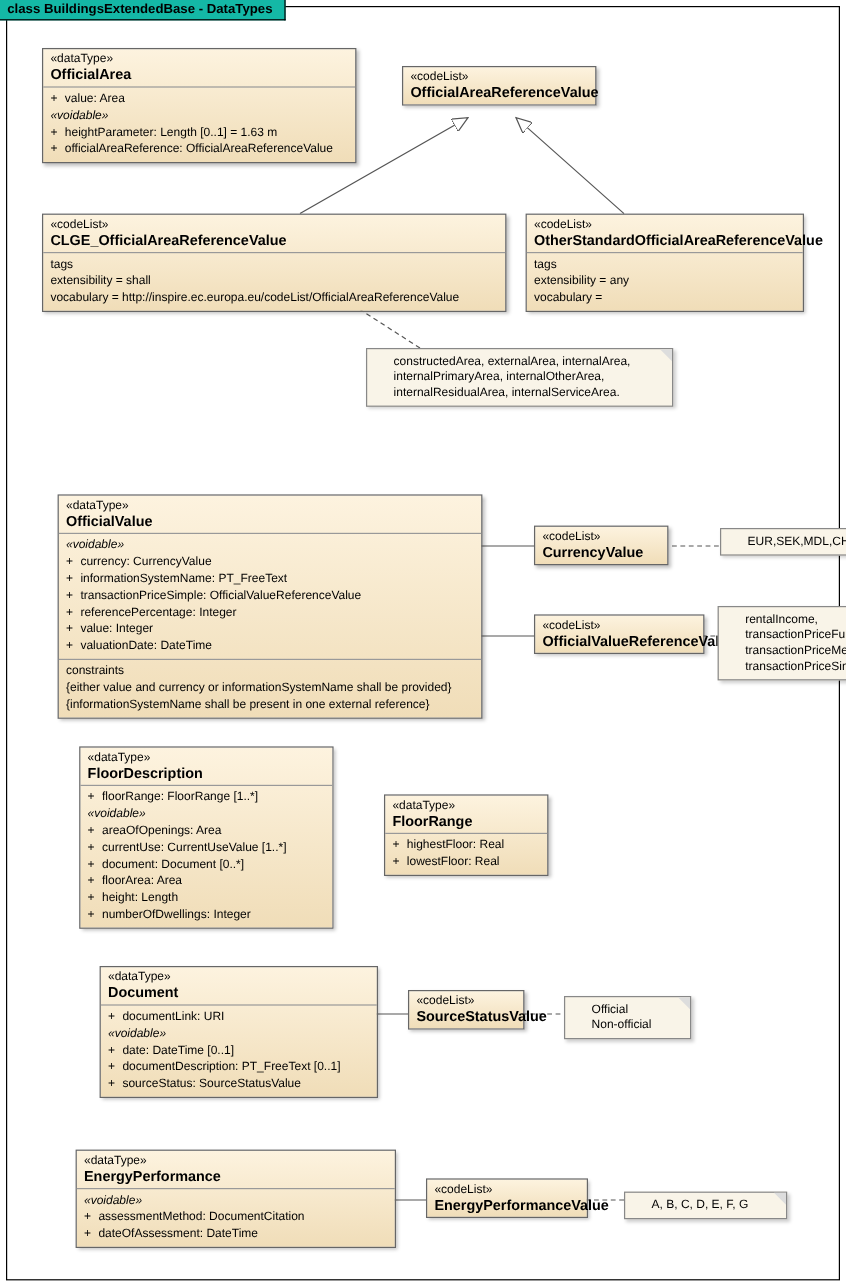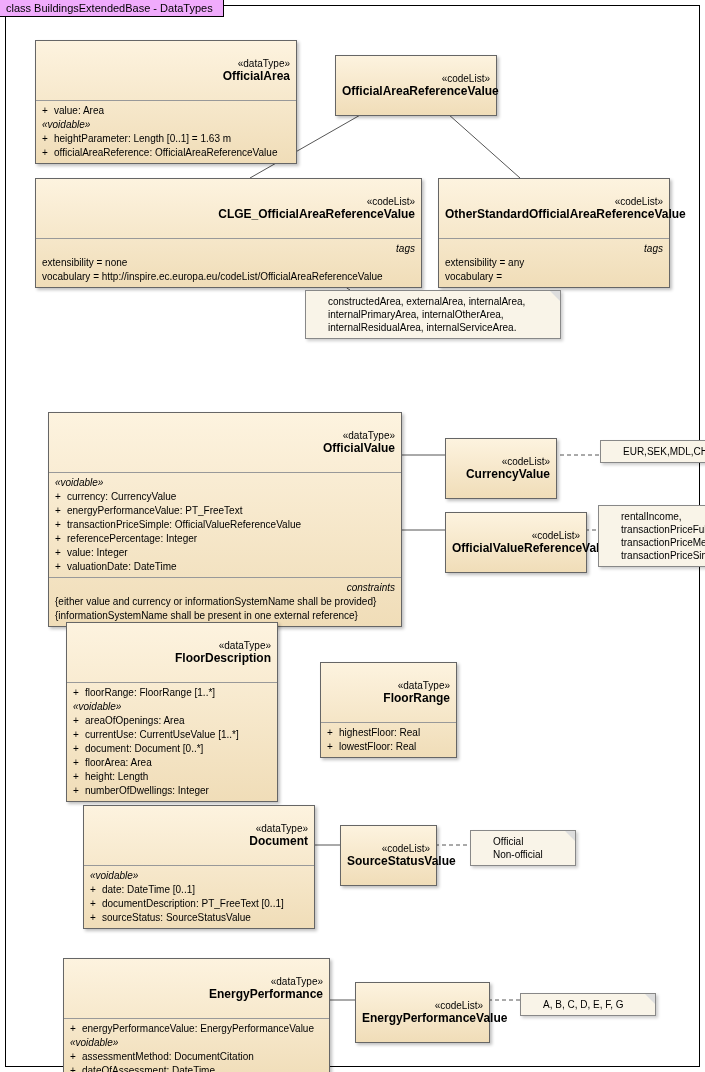--- a/index.html
+++ b/index.html
@@ -1,27 +1,27 @@
 <!DOCTYPE html>
 <html><head>
 <meta charset="utf-8">
 <style>
 html,body{margin:0;padding:0;font-family:Arial,Helvetica,sans-serif;font-size:10px;background:#fff;color:#000}
 .canvas{position:relative;width:705px;height:1072px;background:#fff}
 .frame{position:absolute;left:5px;top:5px;width:693px;height:1060px;border:1px solid #000}
-.frame-title{position:absolute;left:0;top:0;padding:2px 10px 2px 6px;border-right:1px solid #000;border-bottom:1px solid #000;background:#f0abfc;font-weight:normal;font-size:11px}
+.frame-title{position:absolute;left:0;top:0;padding:2px 10px 2px 6px;border-right:1px solid #000;border-bottom:1px solid #000;background:#14b8a6;font-weight:bold;font-size:11px}
 .box{position:absolute;border:1px solid #666;background:linear-gradient(#fdf3df,#f0ddb8);box-shadow:2px 2px 3px rgba(0,0,0,.25)}
-.box-head{text-align:right;padding:17px 6px;border-bottom:1px solid #999;font-size:10px}
+.box-head{text-align:left;padding:3px 6px;border-bottom:1px solid #999;font-size:10px}
 .box-head .stereo{display:block;font-size:10px}
 .box-head .name{display:block;font-weight:bold;font-size:12px}
 .box-section{padding:3px 6px;font-size:10px;border-bottom:1px solid #999;line-height:14px}
 .box-section:last-child{border-bottom:none}
 .row span.plus{display:inline-block;width:12px}
 .italic{font-style:italic}
-.section-label{font-style:italic;text-align:right;display:block}
+.section-label{text-align:left;display:block}
 .note{position:absolute;border:1px solid #888;background:#f9f4e8;padding:4px 22px;font-size:10px;line-height:13px;box-shadow:2px 2px 3px rgba(0,0,0,.2)}
 .note:before{content:"";position:absolute;right:0;top:0;width:0;height:0;border-left:10px solid transparent;border-top:10px solid #ddd}
 svg.wires{position:absolute;left:0;top:0;width:705px;height:1072px;pointer-events:none}
 </style>
 </head>
 <body>
 
 <div class="canvas">
 <div class="frame"></div>
 <div class="frame-title">class BuildingsExtendedBase - DataTypes</div>
@@ -70,21 +70,21 @@
       </div>
 </div>
 
 <div class="box" style="left:35px;top:178px;width:385px">
  <div class="box-head">
         <span class="stereo">«codeList»</span>
         <span class="name">CLGE_OfficialAreaReferenceValue</span>
       </div>
  <div class="box-section">
   <span class="section-label">tags</span>
-  <div>extensibility = none</div>
+  <div>extensibility = shall</div>
   <div>vocabulary = http://inspire.ec.europa.eu/codeList/OfficialAreaReferenceValue</div>
  </div>
 </div>
 
 <div class="box" style="left:438px;top:178px;width:230px">
  <div class="box-head">
         <span class="stereo">«codeList»</span>
         <span class="name">OtherStandardOfficialAreaReferenceValue</span>
       </div>
  <div class="box-section">
@@ -97,21 +97,21 @@
 <div class="note" style="left:305px;top:290px;width:210px">constructedArea, externalArea, internalArea, internalPrimaryArea, internalOtherArea, internalResidualArea, internalServiceArea.</div>
 
 <div class="box" style="left:48px;top:412px;width:352px">
  <div class="box-head">
         <span class="stereo">«dataType»</span>
         <span class="name">OfficialValue</span>
       </div>
  <div class="box-section">
   <div class="italic">«voidable»</div>
   <div class="row"><span class="plus">+</span><span>currency: CurrencyValue</span></div>
-  <div class="row"><span class="plus">+</span><span>energyPerformanceValue: PT_FreeText</span></div>
+  <div class="row"><span class="plus">+</span><span>informationSystemName: PT_FreeText</span></div>
   <div class="row"><span class="plus">+</span><span>transactionPriceSimple: OfficialValueReferenceValue</span></div>
   <div class="row"><span class="plus">+</span><span>referencePercentage: Integer</span></div>
   <div class="row"><span class="plus">+</span><span>value: Integer</span></div>
   <div class="row"><span class="plus">+</span><span>valuationDate: DateTime</span></div>
  </div>
  <div class="box-section">
   <span class="section-label">constraints</span>
   <div>{either value and currency or informationSystemName shall be provided}</div>
   <div>{informationSystemName shall be present in one external reference}</div>
  </div>
@@ -160,20 +160,21 @@
   <div class="row"><span class="plus">+</span><span>lowestFloor: Real</span></div>
  </div>
 </div>
 
 <div class="box" style="left:83px;top:805px;width:230px">
  <div class="box-head">
         <span class="stereo">«dataType»</span>
         <span class="name">Document</span>
       </div>
  <div class="box-section">
+  <div class="row"><span class="plus">+</span><span>documentLink: URI</span></div>
   <div class="italic">«voidable»</div>
   <div class="row"><span class="plus">+</span><span>date: DateTime [0..1]</span></div>
   <div class="row"><span class="plus">+</span><span>documentDescription: PT_FreeText [0..1]</span></div>
   <div class="row"><span class="plus">+</span><span>sourceStatus: SourceStatusValue</span></div>
  </div>
 </div>
 
 <div class="box" style="left:340px;top:825px;width:95px">
  <div class="box-head" style="border-bottom:none">
         <span class="stereo">«codeList»</span>
@@ -182,21 +183,20 @@
 </div>
 <div class="note" style="left:470px;top:830px;width:60px;white-space:pre-line">Official
 Non-official</div>
 
 <div class="box" style="left:63px;top:958px;width:265px">
  <div class="box-head">
         <span class="stereo">«dataType»</span>
         <span class="name">EnergyPerformance</span>
       </div>
  <div class="box-section">
-  <div class="row"><span class="plus">+</span><span>energyPerformanceValue: EnergyPerformanceValue</span></div>
   <div class="italic">«voidable»</div>
   <div class="row"><span class="plus">+</span><span>assessmentMethod: DocumentCitation</span></div>
   <div class="row"><span class="plus">+</span><span>dateOfAssessment: DateTime</span></div>
  </div>
 </div>
 
 <div class="box" style="left:355px;top:982px;width:133px">
  <div class="box-head" style="border-bottom:none">
         <span class="stereo">«codeList»</span>
         <span class="name">EnergyPerformanceValue</span>

